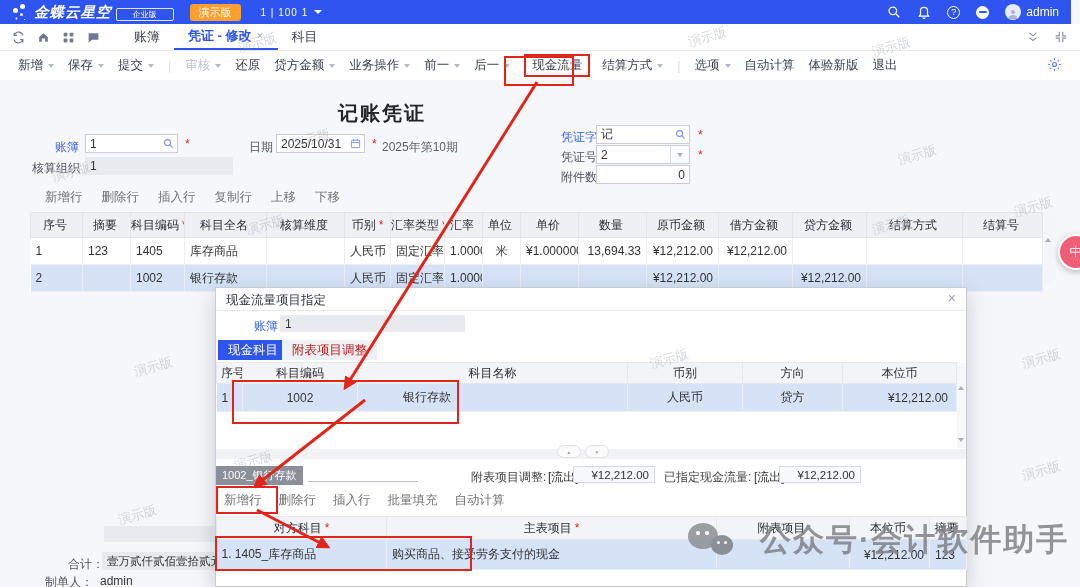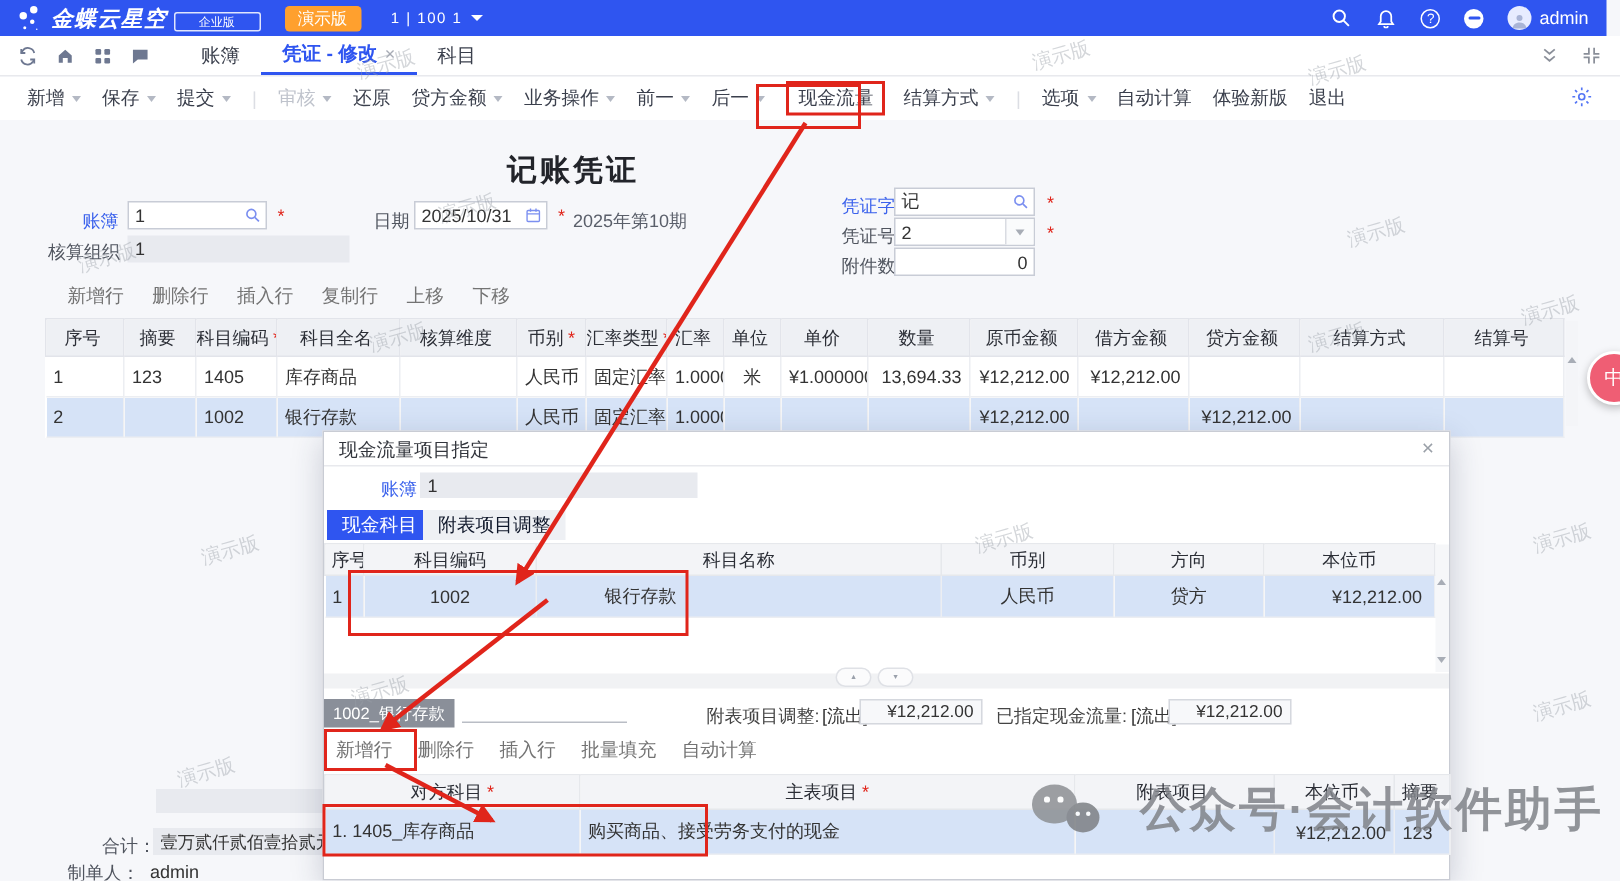--- a/index.html
+++ b/index.html
@@ -71,21 +71,21 @@
   .dtable th{height:22px;background:#f3f4f7;border-color:#e6e8ec}
   .dtable td{height:29px}
   .dtable td:nth-child(4){text-align:right}
 
   
   .dialog{position:absolute;left:215px;top:287px;width:752px;height:300px;background:#fff;border:1px solid #c9ccd4;box-shadow:0 6px 20px rgba(40,50,80,.22);z-index:40;box-sizing:border-box}
   .dlg-title{position:absolute;left:10px;top:4px;font-size:12.5px;color:#33363d}
   .dlg-close{position:absolute;right:10px;top:2px;font-size:14px;color:#9aa0a8;cursor:pointer}
   .dlg-tab{position:absolute;top:52px;height:20px;display:flex;align-items:center;padding:0 10px;font-size:12.5px;cursor:pointer}
   .dlg-tab.active{background:#2f55f0;color:#fff}
-  .dlg-tab.idle{background:#eef0f4;color:#0f172a}
+  .dlg-tab.idle{background:#eef0f4;color:#b91c1c}
   .tagchip{position:absolute;left:0;top:178px;background:#8a8f99;color:#fff;font-size:11px;padding:2px 6px;white-space:nowrap}
   .tagline{position:absolute;left:92px;top:193px;width:110px;height:1px;background:#b9bdc5}
   .flowval{position:absolute;height:17px;border:1px solid #d5d8de;background:#f7f8fa;font-size:11.5px;display:flex;align-items:center;justify-content:flex-end;padding:0 5px;box-sizing:border-box}
   .splitbar{position:absolute;left:0;top:161px;width:750px;height:10px;background:#f1f2f4}
   .pillbtn{position:absolute;width:24px;height:13px;background:#fbfbfc;border:1px solid #dfe1e6;border-radius:7px;display:flex;align-items:center;justify-content:center;font-size:6px;color:#9aa0ab;box-sizing:border-box}
 
   
   .rb{position:absolute;border:2.5px solid #e0251b;z-index:55;pointer-events:none}
   .arrows{position:absolute;left:0;top:0;width:1080px;height:587px;z-index:58;pointer-events:none}
   .wm{position:absolute;color:#9aa0a8;opacity:.42;font-size:13px;transform:rotate(-16deg);z-index:62;pointer-events:none;white-space:nowrap}

